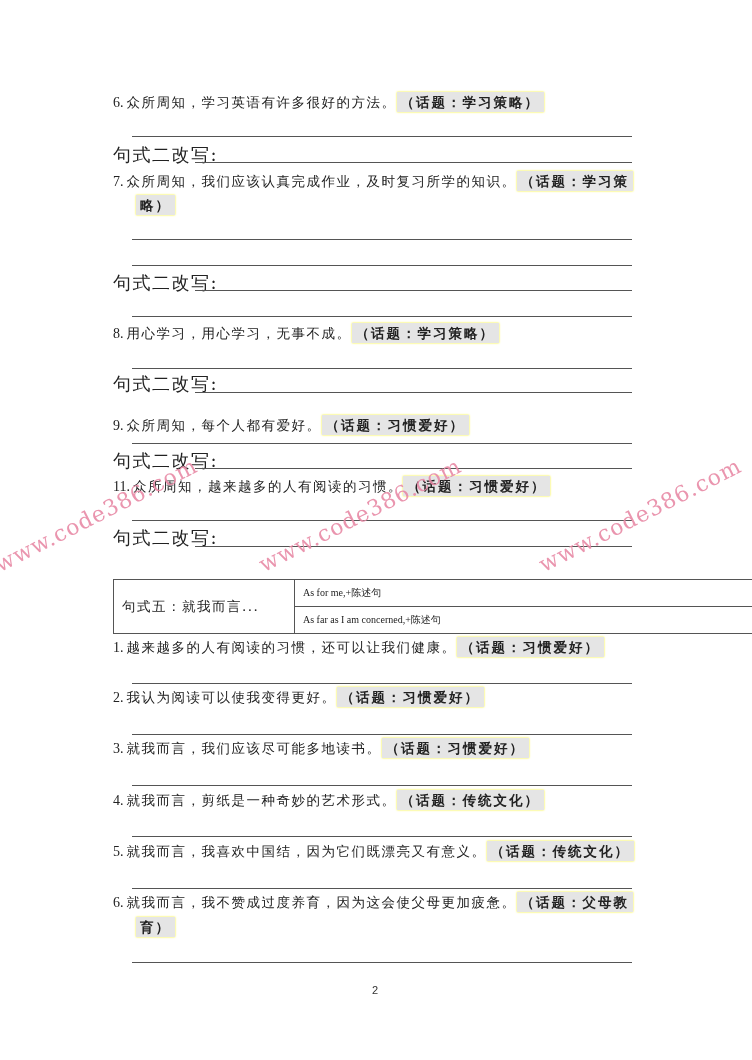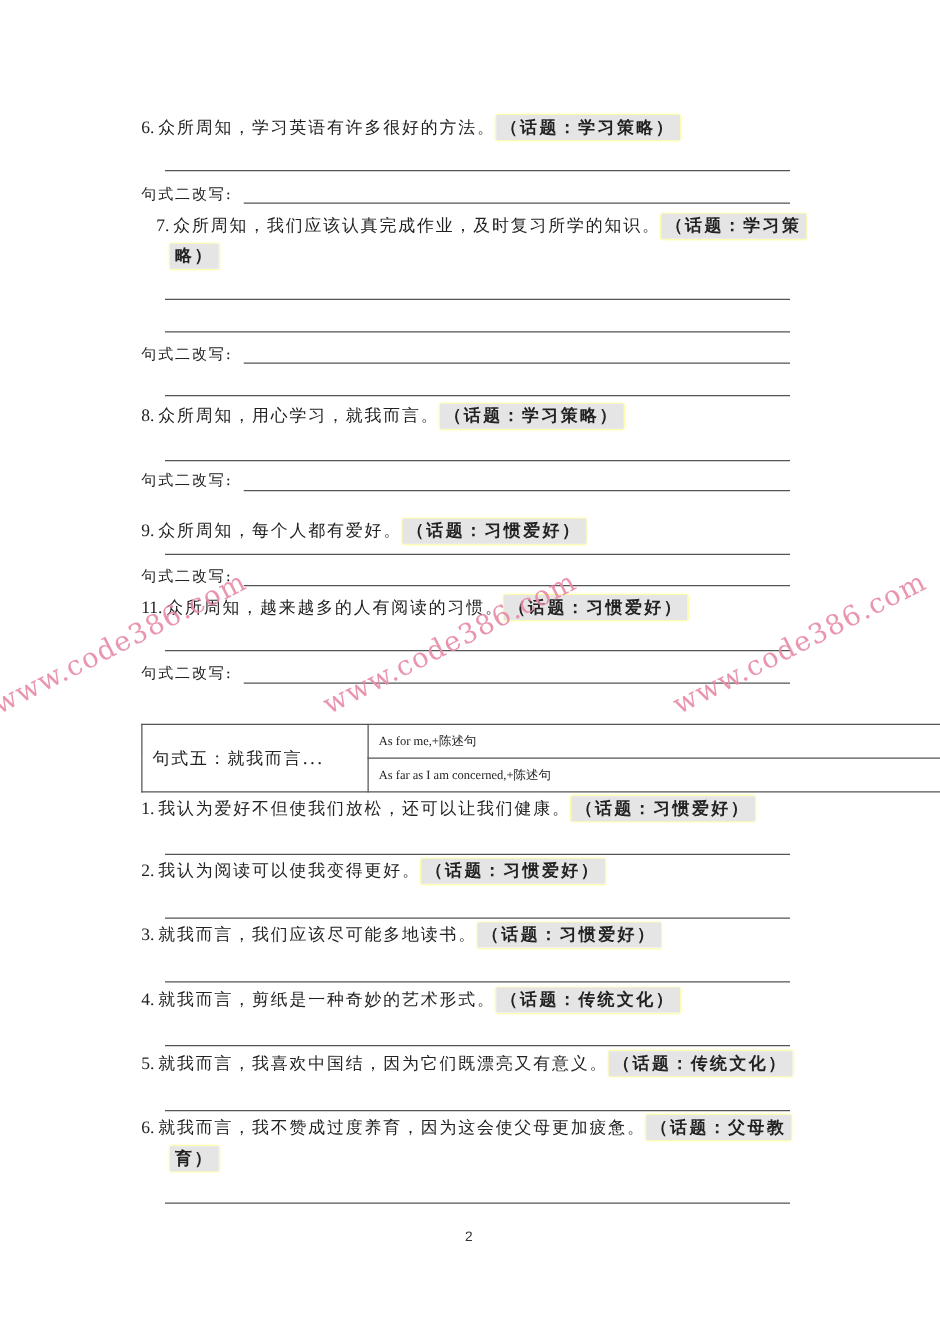--- a/index.html
+++ b/index.html
@@ -5,21 +5,21 @@
   html, body { margin: 0; padding: 0; }
   body {
     width: 752px; height: 1060px; background: #ffffff; position: relative; overflow: hidden;
     font-family: "DejaVu Serif", "Liberation Serif", serif; color: #222;
   }
   .q { position: absolute; left: 113px; font-size: 13.5px; line-height: 20px; white-space: nowrap; letter-spacing: 1.5px; }
   .q .num { letter-spacing: 0; margin-right: 3px; font-family: "Liberation Serif", serif; font-size: 14px; }
   .hl { background: #e5e5e5; padding: 2px 4px; font-weight: bold; letter-spacing: 2px; box-shadow: 0 0 2px #f6f21a; }
   .cont { position: absolute; left: 136px; font-size: 13.5px; line-height: 20px; letter-spacing: 2px; }
   .line { position: absolute; height: 0; border-top: 1.3px solid #555; }
-  .rewrite { position: absolute; left: 113px; font-size: 12px; line-height: 20px; letter-spacing: 1.5px; white-space: nowrap; }
+  .rewrite { position: absolute; left: 113px; font-size: 18px; line-height: 20px; letter-spacing: 1.5px; white-space: nowrap; }
   .rw-line { position: absolute; left: 195px; width: 437px; border-top: 1.3px solid #555; }
   table.pattern {
     position: absolute; left: 113px; top: 579px; width: 680px; border-collapse: collapse;
     font-size: 13.5px;
   }
   table.pattern td { border: 1.3px solid #555; height: 26px; padding: 0 8px; }
   table.pattern td.label { width: 164px; letter-spacing: 1.5px; }
   table.pattern td.en { font-family: "Liberation Serif", serif; font-size: 10px; }
   .wm {
     position: absolute; color: #e88aa6; font-family: "DejaVu Serif", serif; font-size: 22px;
@@ -30,32 +30,32 @@
 </head>
 <body>
 
 <div class="q" style="top:92px;">
   <span class="num">6.</span><span>众所周知，学习英语有许多很好的方法。</span><span class="hl">（话题：学习策略）</span>
 </div>
 <div class="line" style="left:132px; width:500px; top:136px;"></div>
 <div class="rewrite" style="top:145px;">句式二改写:</div>
 <div class="rw-line" style="top:162px;"></div>
 
-<div class="q" style="top:171px;margin-left:12px;">
+<div class="q" style="top:171px;">
   <span class="num">7.</span><span>众所周知，我们应该认真完成作业，及时复习所学的知识。</span><span class="hl">（话题：学习策</span>
 </div>
 <div class="cont" style="top:195px;"><span class="hl">略）</span></div>
 <div class="line" style="left:132px; width:500px; top:239px;"></div>
 <div class="line" style="left:132px; width:500px; top:265px;"></div>
 <div class="rewrite" style="top:273px;">句式二改写:</div>
 <div class="rw-line" style="top:290px;"></div>
 <div class="line" style="left:132px; width:500px; top:316px;"></div>
 
 <div class="q" style="top:323px;">
-  <span class="num">8.</span><span>众所周知，用心学习，就我而言。</span><span class="hl">（话题：学习策略）</span>
+  <span class="num">8.</span><span>用心学习，用心学习，无事不成。</span><span class="hl">（话题：学习策略）</span>
 </div>
 <div class="line" style="left:132px; width:500px; top:368px;"></div>
 <div class="rewrite" style="top:374px;">句式二改写:</div>
 <div class="rw-line" style="top:392px;"></div>
 
 <div class="q" style="top:399px;margin-top:16px;">
   <span class="num">9.</span><span>众所周知，每个人都有爱好。</span><span class="hl">（话题：习惯爱好）</span>
 </div>
 <div class="line" style="left:132px; width:500px; top:443px;"></div>
 <div class="rewrite" style="top:451px;">句式二改写:</div>
@@ -74,21 +74,21 @@
     <td class="label" rowspan="2">句式五：就我而言...</td>
     <td class="en">As for me,+陈述句</td>
   </tr>
   <tr>
     <td class="en">As far as I am concerned,+陈述句</td>
   </tr>
 </tbody>
   </table>
 
 <div class="q" style="top:637px;">
-  <span class="num">1.</span><span>我认为爱好不但使我们放松，还可以让我们健康。</span><span class="hl">（话题：习惯爱好）</span>
+  <span class="num">1.</span><span>越来越多的人有阅读的习惯，还可以让我们健康。</span><span class="hl">（话题：习惯爱好）</span>
 </div>
 <div class="line" style="left:132px; width:500px; top:683px;"></div>
 
 <div class="q" style="top:687px;">
   <span class="num">2.</span><span>我认为阅读可以使我变得更好。</span><span class="hl">（话题：习惯爱好）</span>
 </div>
 <div class="line" style="left:132px; width:500px; top:734px;"></div>
 
 <div class="q" style="top:738px;">
   <span class="num">3.</span><span>就我而言，我们应该尽可能多地读书。</span><span class="hl">（话题：习惯爱好）</span>

